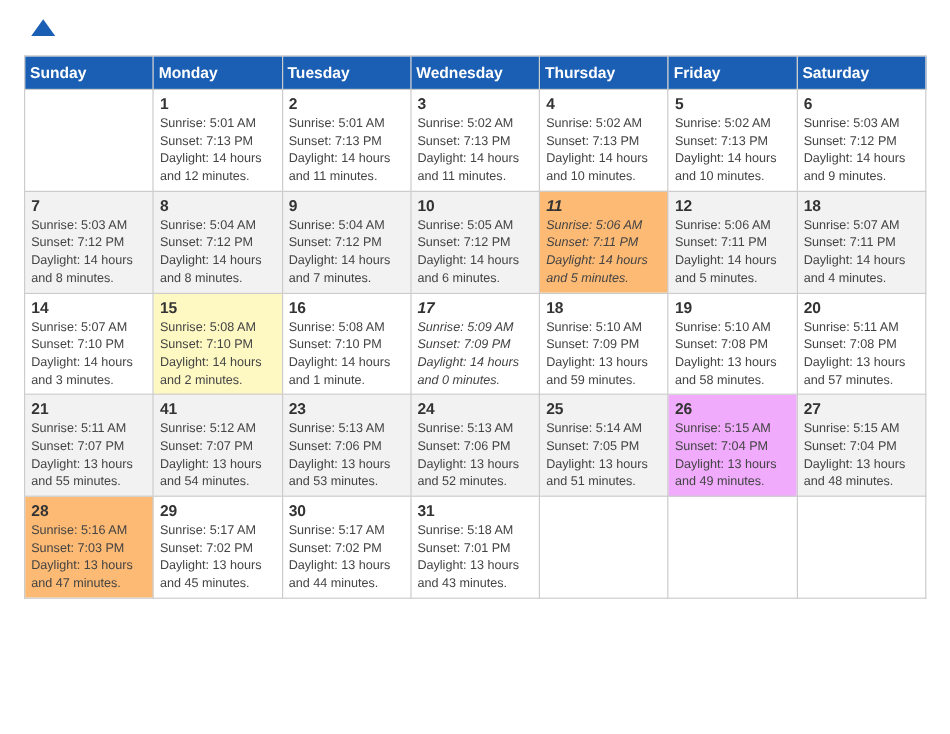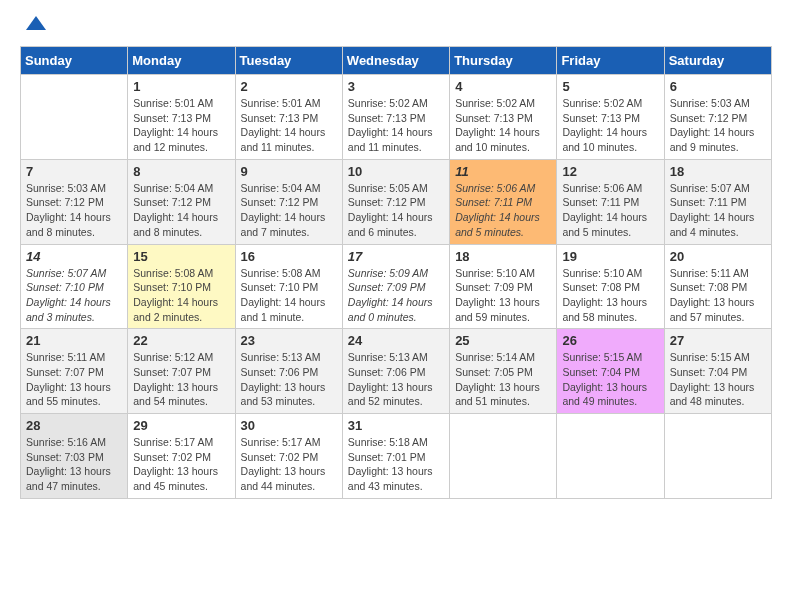--- a/index.html
+++ b/index.html
@@ -219,21 +219,21 @@
         </td>
         <td style="background: rgb(242, 242, 242);">
           <span class="day-num">18</span>
           <div class="day-info" style="white-space: pre-line;">Sunrise: 5:07 AM
 Sunset: 7:11 PM
 Daylight: 14 hours
 and 4 minutes.</div>
         </td>
       </tr>
       <tr>
-        <td style="background: rgb(255, 255, 255); font-style: italic;">
+        <td style="background: rgb(255, 255, 255);">
           <span class="day-num">14</span>
           <div class="day-info" style="white-space: pre-line;">Sunrise: 5:07 AM
 Sunset: 7:10 PM
 Daylight: 14 hours
 and 3 minutes.</div>
         </td>
         <td style="background: #fef9c3;">
           <span class="day-num">15</span>
           <div class="day-info" style="white-space: pre-line;">Sunrise: 5:08 AM
 Sunset: 7:10 PM
@@ -278,21 +278,21 @@
       </tr>
       <tr>
         <td style="background: rgb(242, 242, 242); margin-top: 26px;">
           <span class="day-num">21</span>
           <div class="day-info" style="white-space: pre-line;">Sunrise: 5:11 AM
 Sunset: 7:07 PM
 Daylight: 13 hours
 and 55 minutes.</div>
         </td>
         <td style="background: rgb(242, 242, 242);">
-          <span class="day-num">22</span>
+          <span class="day-num">41</span>
           <div class="day-info" style="white-space: pre-line;">Sunrise: 5:12 AM
 Sunset: 7:07 PM
 Daylight: 13 hours
 and 54 minutes.</div>
         </td>
         <td style="background: rgb(242, 242, 242);">
           <span class="day-num">23</span>
           <div class="day-info" style="white-space: pre-line;">Sunrise: 5:13 AM
 Sunset: 7:06 PM
 Daylight: 13 hours
@@ -321,21 +321,21 @@
         </td>
         <td style="background: rgb(242, 242, 242);">
           <span class="day-num">27</span>
           <div class="day-info" style="white-space: pre-line;">Sunrise: 5:15 AM
 Sunset: 7:04 PM
 Daylight: 13 hours
 and 48 minutes.</div>
         </td>
       </tr>
       <tr>
-        <td style="background: #e5e5e5; margin-left: 32px;">
+        <td style="background: #fdba74; margin-left: 32px;">
           <span class="day-num">28</span>
           <div class="day-info" style="white-space: pre-line;">Sunrise: 5:16 AM
 Sunset: 7:03 PM
 Daylight: 13 hours
 and 47 minutes.</div>
         </td>
         <td style="background: rgb(255, 255, 255);">
           <span class="day-num">29</span>
           <div class="day-info" style="white-space: pre-line;">Sunrise: 5:17 AM
 Sunset: 7:02 PM

